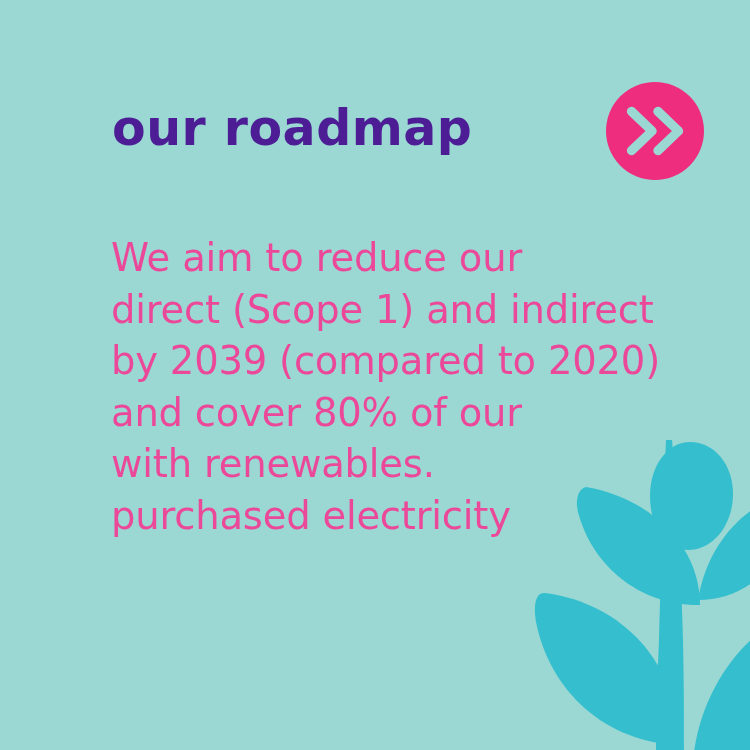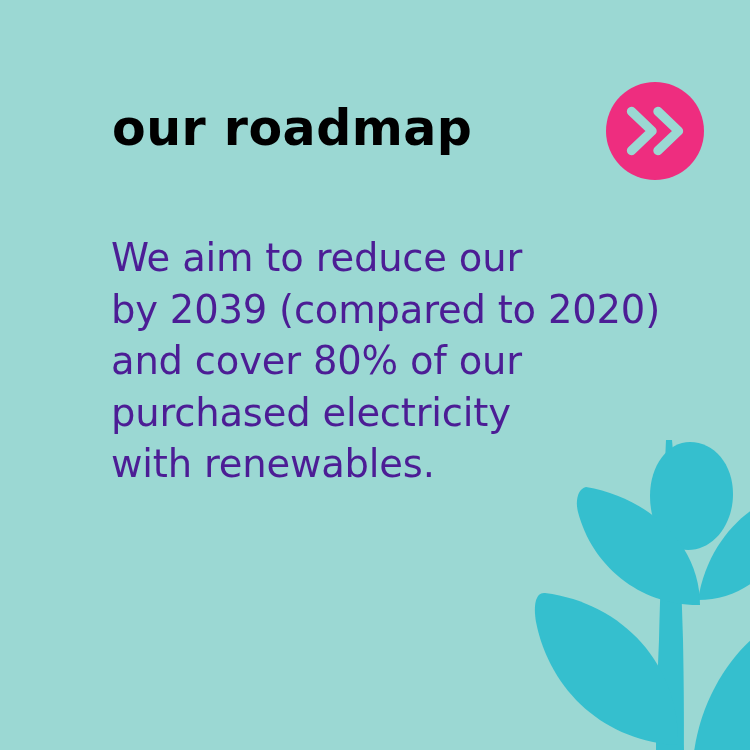--- a/index.html
+++ b/index.html
@@ -109,23 +109,24 @@
   </svg>
 
   <svg id="logo-badge" viewBox="0 0 100 100" xmlns="http://www.w3.org/2000/svg">
     <circle id="logo-circle" cx="50" cy="50" r="50" fill="#EE2D7F"></circle>
     <g id="logo-chevrons" fill="none" stroke-width="9.5" stroke-linecap="round" stroke-linejoin="round" stroke="#9BD8D3">
       <polyline points="26,30 47,50 26,70"></polyline>
       <polyline points="53,30 74,50 53,70"></polyline>
     </g>
   </svg>
 
-  <h1 id="headline" style="color: #000000;">our roadmap</h1>
+  <h1 id="headline" style="color: #4c1d95;">our roadmap</h1>
 
-  <div id="body-copy" style="color: #4c1d95;">
+  <div id="body-copy" style="color: #ec4899;">
       <span class="copy-line">We aim to reduce our</span>
+      <span class="copy-line">direct (Scope 1) and indirect</span>
       <span class="copy-line">by 2039 (compared to 2020)</span>
       <span class="copy-line">and cover 80% of our</span>
+      <span class="copy-line">with renewables.</span>
       <span class="copy-line">purchased electricity</span>
-      <span class="copy-line">with renewables.</span>
     </div>
 
 </div>
 
 </body></html>

